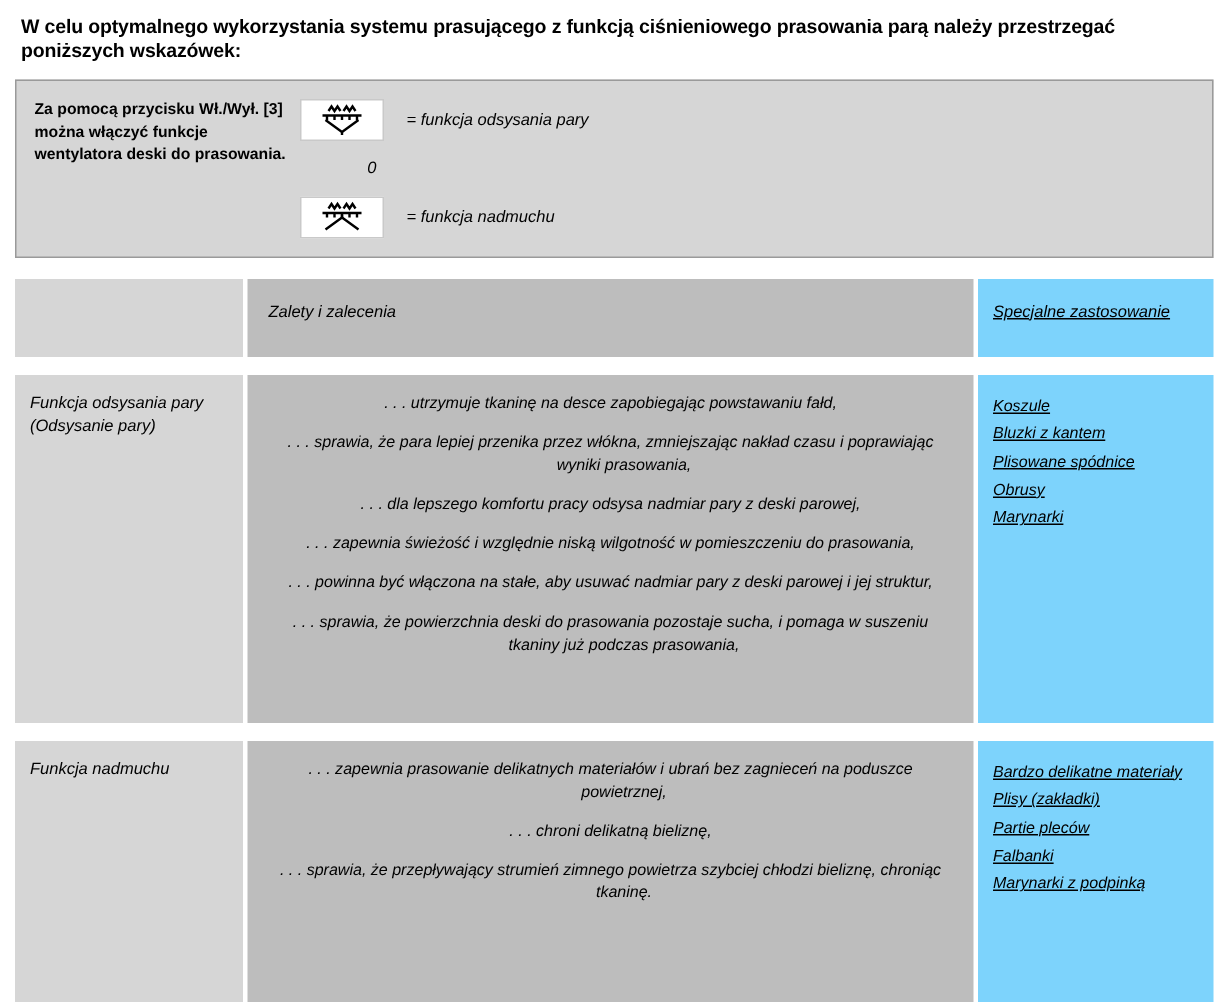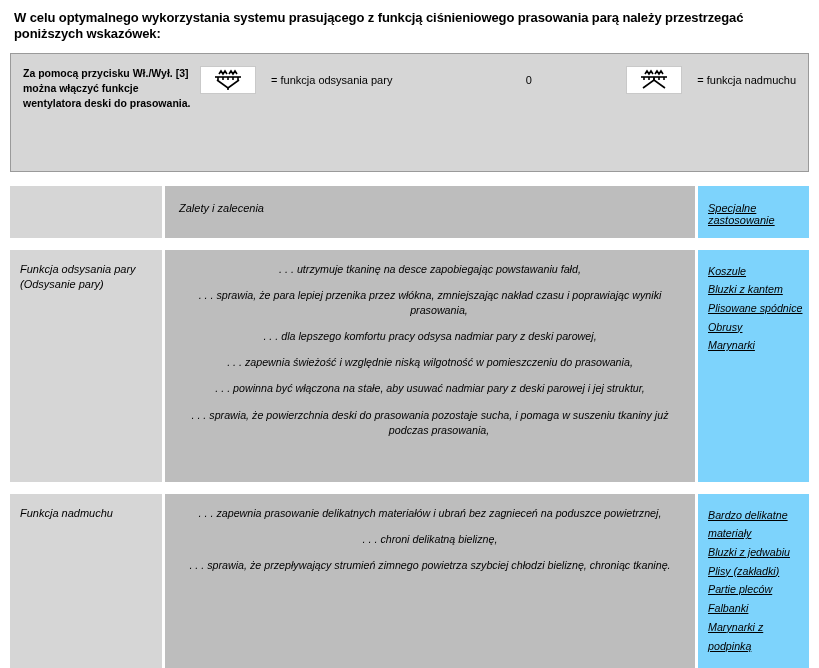--- a/index.html
+++ b/index.html
@@ -42,24 +42,25 @@
   .legend-text {
     width: 170px;
     font-size: 10.5px;
     font-weight: bold;
     line-height: 1.45;
     padding-top: 2px;
   }
   .legend-rows {
     flex: 1;
     display: flex;
-    flex-direction: row;
+    flex-direction: column;
     justify-content: space-between;
     height: 100%;
     padding-left: 6px;
+    font-style: italic;
   }
   .legend-row {
     display: flex;
     align-items: center;
     height: 32px;
   }
   .sym-cell {
     width: 58px;
     display: flex;
     align-items: center;
@@ -98,21 +99,21 @@
     display: flex;
     margin-bottom: 12px;
   }
   .c1 {
     width: 152px;
     background: #d6d6d6;
     box-sizing: border-box;
     padding: 12px 10px 10px 10px;
   }
   .c2 {
-    width: 530px;
+    width: 484px;
     background: #bdbdbd;
     box-sizing: border-box;
     padding: 12px 14px 10px 14px;
     margin: 0 3px;
   }
   .c3 {
     flex: 1;
     background: #7dd3fc;
     box-sizing: border-box;
     padding: 12px 3px 10px 10px;
@@ -265,21 +266,20 @@
       <div class="c2">
         <ul class="bullets">
           <li>. . . zapewnia prasowanie delikatnych materiałów i ubrań bez zagnieceń na poduszce powietrznej,</li>
           <li>. . . chroni delikatną bieliznę,</li>
           <li>. . . sprawia, że przepływający strumień zimnego powietrza szybciej chłodzi bieliznę, chroniąc tkaninę.</li>
         </ul>
       </div>
       <div class="c3">
         <ul class="applist">
           <li>Bardzo delikatne materiały</li>
-          <li>Bluzki z jedwabiu</li>
           <li>Plisy (zakładki)</li>
           <li>Partie pleców</li>
           <li>Falbanki</li>
           <li>Marynarki z podpinką</li>
         </ul>
       </div>
     </div>
 
   </div>
 </div>

